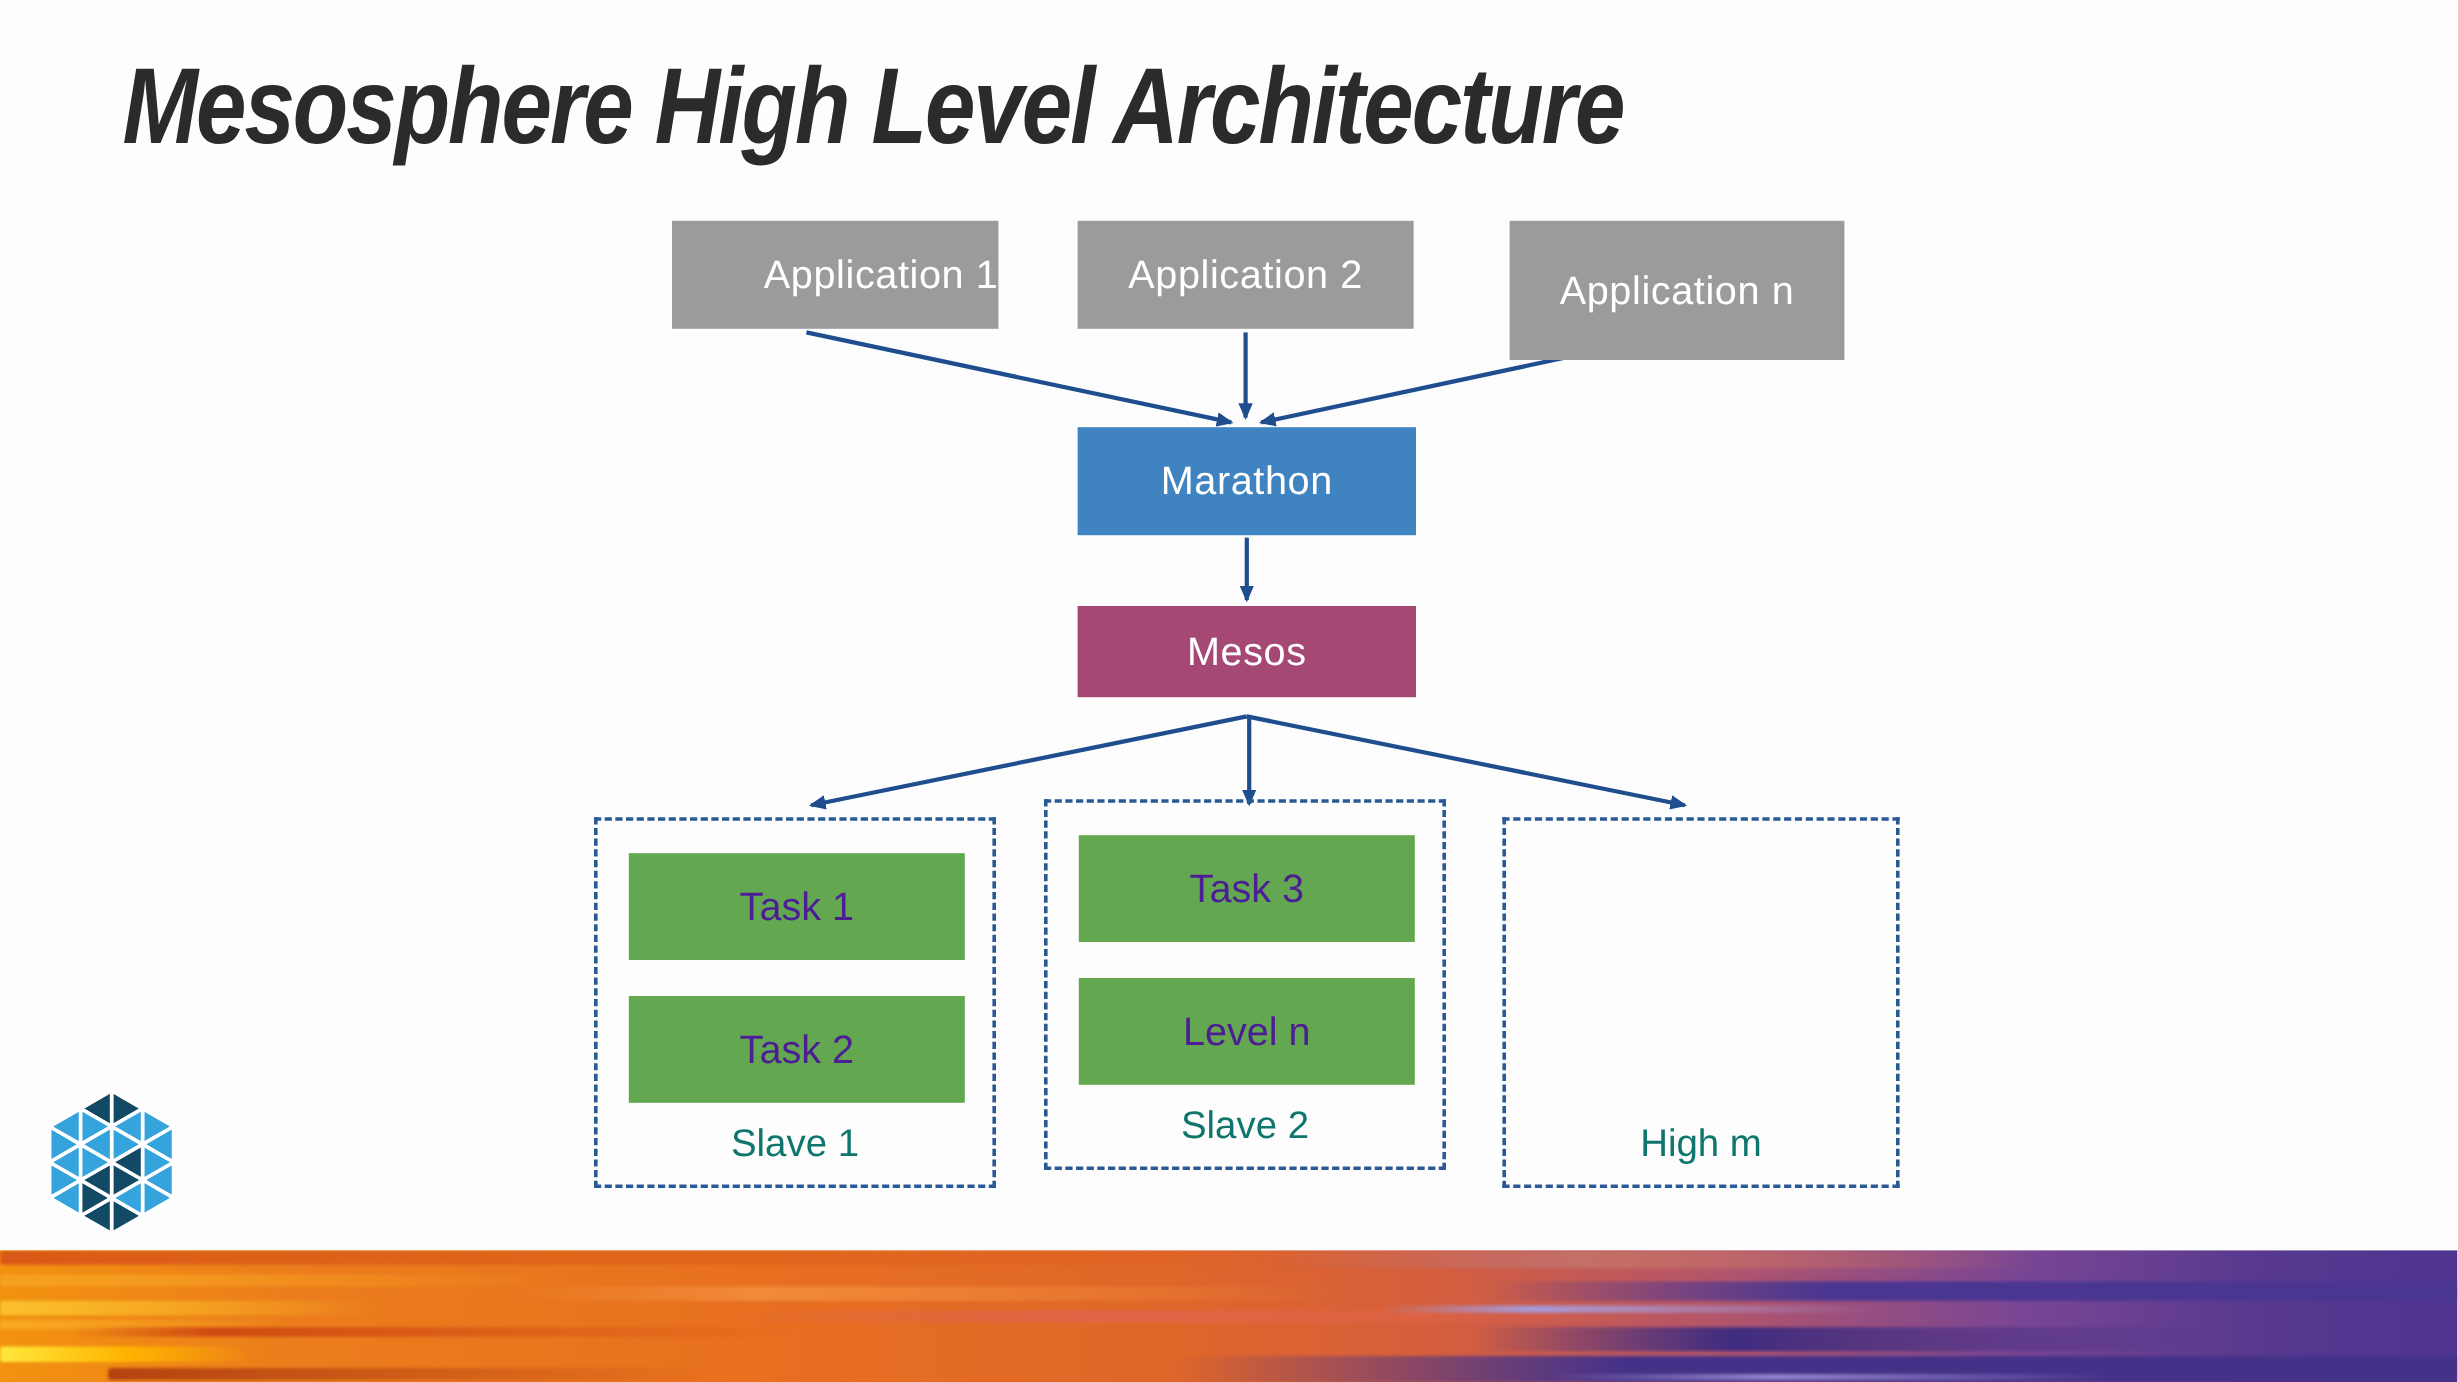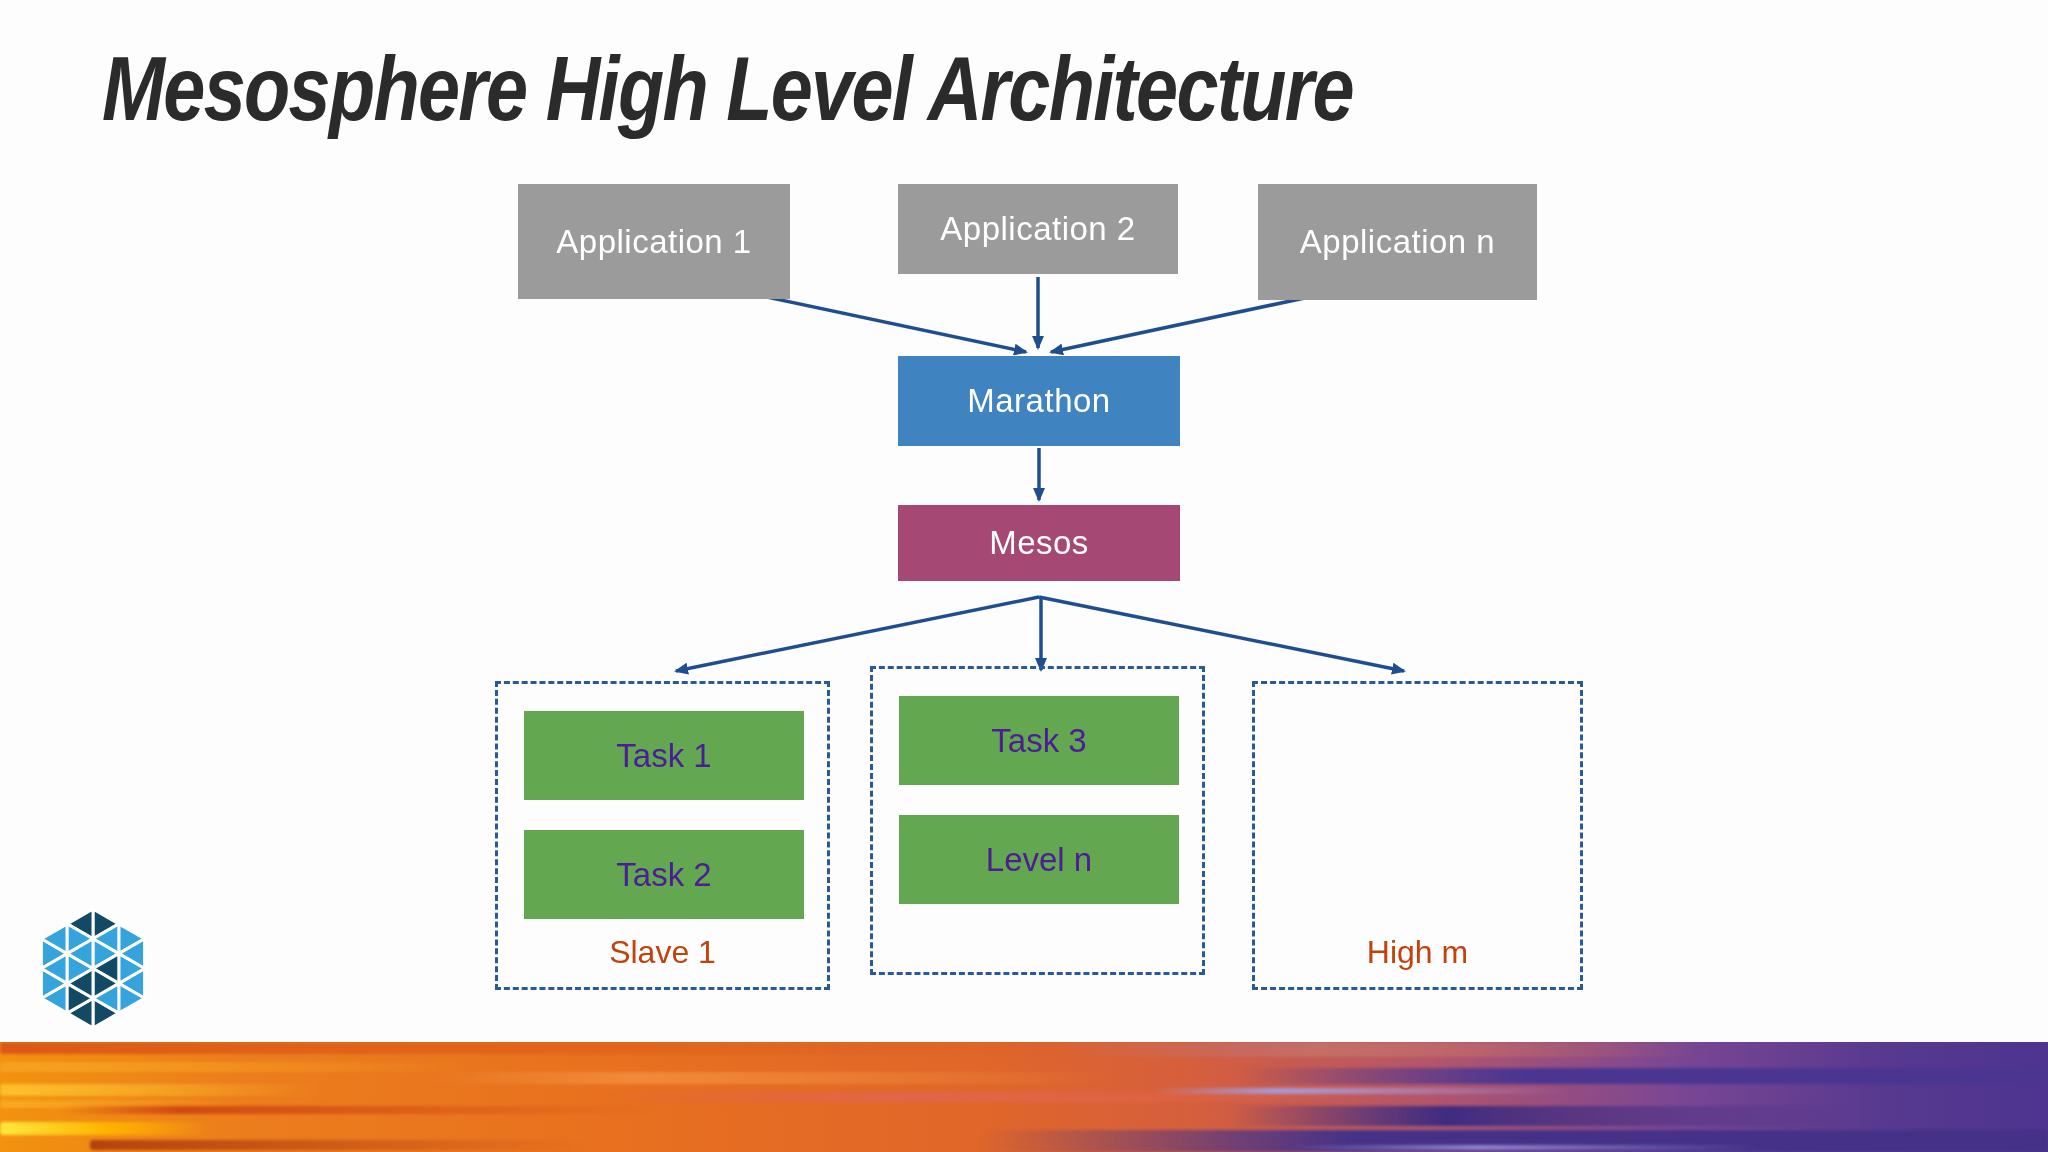--- a/index.html
+++ b/index.html
@@ -8,35 +8,35 @@
 
   
   .slide-title{position:absolute;left:102px;top:38px;margin:0;
     font-size:90px;font-style:italic;font-weight:700;color:#2b2b2b;
     letter-spacing:-2px;transform:scaleX(.84);transform-origin:left top;white-space:nowrap;}
 
   
   .node{position:absolute;display:flex;align-items:center;justify-content:center;
     color:#ffffff;font-size:33px;letter-spacing:.5px;}
   .app{background:var(--application_box,#9b9b9b);}
-  .app1{left:518px;top:184px;width:272px;height:115px;}
+  .app1{left:560px;top:184px;width:272px;height:90px;justify-content:flex-end;}
   .app2{left:898px;top:184px;width:280px;height:90px;}
   .app3{left:1258px;top:184px;width:279px;height:116px;}
   .marathon{left:898px;top:356px;width:282px;height:90px;background:var(--marathon_box,#3f83c0);}
   .mesos{left:898px;top:505px;width:282px;height:76px;background:var(--mesos_box,#a54874);}
 
   .slave{position:absolute;border:3px dashed var(--slave_border,#2a5a96);box-sizing:border-box;}
   .slave1{left:495px;top:681px;width:335px;height:309px;}
   .slave2{left:870px;top:666px;width:335px;height:309px;}
   .slave3{left:1252px;top:681px;width:331px;height:309px;}
   .task{position:absolute;left:26px;width:280px;height:89px;display:flex;align-items:center;justify-content:center;
     background:var(--task_box,#63a850);color:#4c1d95;font-size:33px;}
   .task-a{top:27px;} .task-b{top:146px;text-align:center;}
   .slave-label{position:absolute;left:0;right:0;bottom:16px;text-align:center;
-    color:#c2410c;font-size:32px;}
+    color:#0f766e;font-size:32px;}
 
   
   .arrows{position:absolute;left:0;top:0;width:2048px;height:1152px;pointer-events:none;}
   .arrow-line{stroke:var(--arrow,#1f4e8f);stroke-width:3.5;fill:none;}
   .arrow-head{fill:var(--arrow,#1f4e8f);}
 
   
   .hexlogo{position:absolute;left:36px;top:905px;width:114px;height:127px;}
   .tri{stroke:#ffffff;stroke-width:3;stroke-linejoin:round;}
   .tri-l{fill:var(--logo_light_blue,#35a3dc);}
@@ -112,20 +112,21 @@
     <div class="slave-label">Slave 1</div>
   </div>
 
   <div class="slave slave2">
     <div class="task task-a">
       <span>Task 3</span>
     </div>
     <div class="task task-b">
       <span>Level n</span>
     </div>
+    <div class="slave-label">Slave 2</div>
   </div>
 
   <div class="slave slave3">
     <div class="slave-label">High m</div>
   </div>
 
   <svg class="hexlogo" viewBox="-57 -64 114 128">
     <polygon class="tri tri-d" points="0,-60 26,-45 0,-30"></polygon>
     <polygon class="tri tri-d" points="-26,-45 0,-60 0,-30"></polygon>
     <polygon class="tri tri-l" points="26,-45 52,-30 26,-15"></polygon>

